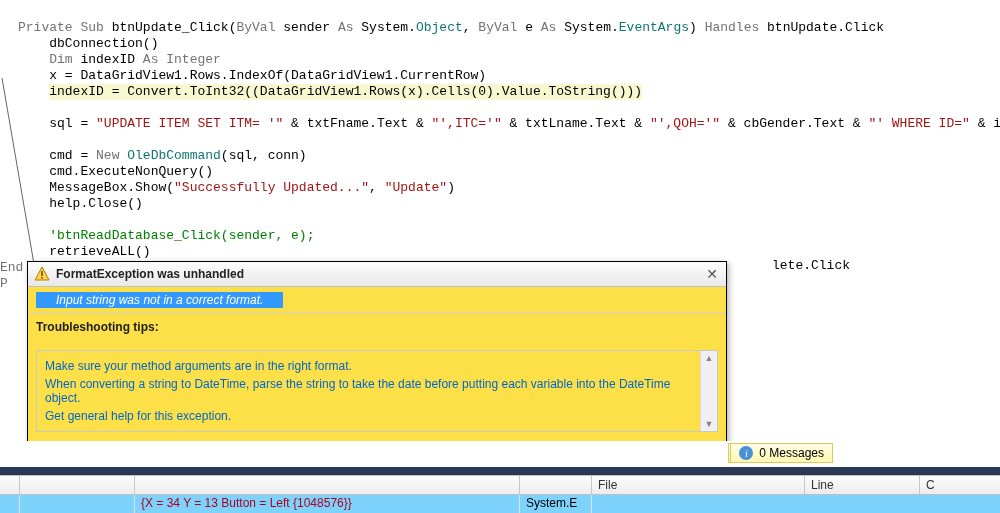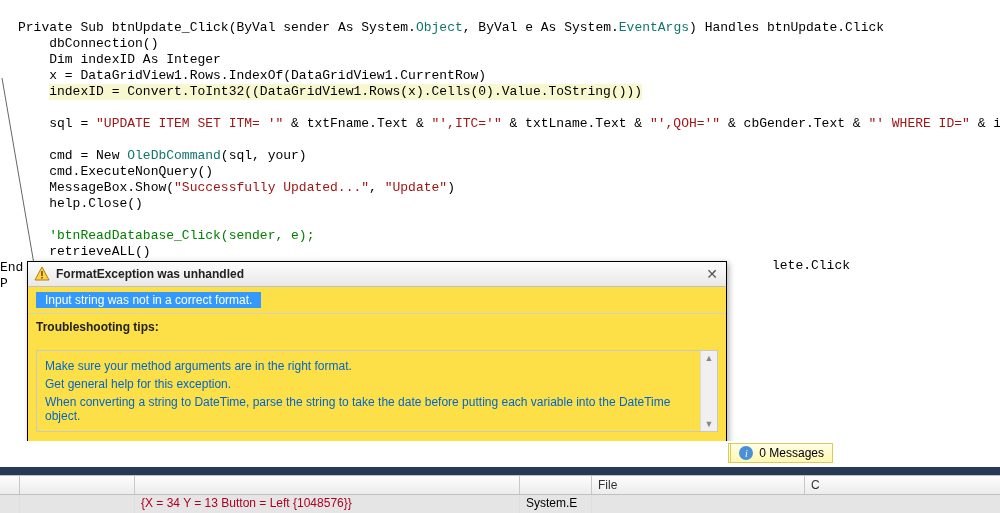--- a/index.html
+++ b/index.html
@@ -10,21 +10,21 @@
   width: 1000px;
   height: 513px;
   overflow: hidden;
   position: relative;
 }
 .code-area {
   padding: 4px 0 0 18px;
   line-height: 16px;
   white-space: pre;
 }
-.k-blue { color: #000000; margin-top: 12px; }
+.k-blue { color: #737373; margin-top: 12px; }
 .k-teal { color: #0f766e; }
 .k-str { color: #A31515; }
 .k-green { color: #008000; }
 .k-black { color: #000; }
 .hl-line { background: #F8F8D0; display: inline-block; }
 .end-sub { margin-left: -18px; }
 
 .exception-popup {
   position: absolute;
   left: 27px;
@@ -60,21 +60,22 @@
   font-family: Arial;
   font-size: 14px;
   color: #555;
 }
 .popup-msg {
   padding: 6px 8px;
 }
 .popup-msg span {
   background: #3399FF;
   color: #fff;
-  padding: 1px 9px;
+  padding: 1px 20px;
+  font-style: italic;
 }
 .popup-section {
   border-top: 1px solid #d0d0d0;
   padding: 6px 8px 4px 8px;
 }
 .section-title { font-weight: bold; color: #222; margin-bottom: 16px; }
 .tips-box {
   border: 1px solid #c8c8c8;
   padding: 6px 8px;
   position: relative;
@@ -163,21 +164,21 @@
   border-right: none;
 }
 .bottom-grid {
   position: absolute;
   top: 34px;
   left: 0;
   right: 0;
   height: 38px;
   font-family: 'Segoe UI', Tahoma, sans-serif;
   font-size: 12px;
-  background: #e5e5e5;
+  background: #7dd3fc;
 }
 .grid-header {
   display: flex;
   height: 20px;
   background: linear-gradient(#fdfdfd, #ececec);
   border-top: 1px solid #c0c0c0;
   border-bottom: 1px solid #c0c0c0;
 }
 .gh-cell {
   border-right: 1px solid #c8c8c8;
@@ -210,21 +211,21 @@
 
 <div class="code-area">
 <span class="k-blue">Private</span> <span class="k-blue">Sub</span> <span class="k-black">btnUpdate_Click(</span><span class="k-blue">ByVal</span><span class="k-black"> sender </span><span class="k-blue">As</span><span class="k-black"> System.</span><span class="k-teal">Object</span><span class="k-black">, </span><span class="k-blue">ByVal</span><span class="k-black"> e </span><span class="k-blue">As</span><span class="k-black"> System.</span><span class="k-teal">EventArgs</span><span class="k-black">) </span><span class="k-blue">Handles</span><span class="k-black"> btnUpdate.Click</span>
     <span class="k-black">dbConnection()</span>
     <span class="k-blue">Dim</span><span class="k-black"> indexID </span><span class="k-blue">As</span><span class="k-blue"> Integer</span>
     <span class="k-black">x = DataGridView1.Rows.IndexOf(DataGridView1.CurrentRow)</span>
     <span class="hl-line"><span class="k-black">indexID = Convert.ToInt32((DataGridView1.Rows(x).Cells(0).Value.ToString()))</span></span>
 
     <span class="k-black">sql = </span><span class="k-str">"UPDATE ITEM SET ITM= '"</span><span class="k-black"> &amp; txtFname.Text &amp; </span><span class="k-str">"',ITC='"</span><span class="k-black"> &amp; txtLname.Text &amp; </span><span class="k-str">"',QOH='"</span><span class="k-black"> &amp; cbGender.Text &amp; </span><span class="k-str">"' WHERE ID="</span><span class="k-black"> &amp; indexID &amp; </span>
 
-    <span class="k-black">cmd = </span><span class="k-blue">New</span><span class="k-teal"> OleDbCommand</span><span class="k-black">(sql, your)</span>
+    <span class="k-black">cmd = </span><span class="k-blue">New</span><span class="k-teal"> OleDbCommand</span><span class="k-black">(sql, conn)</span>
     <span class="k-black">cmd.ExecuteNonQuery()</span>
     <span class="k-black">MessageBox.Show(</span><span class="k-str">"Successfully Updated..."</span><span class="k-black">, </span><span class="k-str">"Update"</span><span class="k-black">)</span>
     <span class="k-black">help.Close()</span>
 
     <span class="k-green">'btnReadDatabase_Click(sender, e);</span>
     <span class="k-black">retrieveALL()</span>
 <span class="end-sub"><span class="k-blue">End</span> <span class="k-blue">Sub</span></span>
 <span class="end-sub k-blue">P</span>
 </div>
 
@@ -246,22 +247,22 @@
     <span class="popup-title">FormatException was unhandled</span>
     <span class="close-btn">✕</span>
   </div>
   <div class="popup-msg">
     <span>Input string was not in a correct format.</span>
   </div>
   <div class="popup-section">
     <div class="section-title">Troubleshooting tips:</div>
     <div class="tips-box">
       <span class="link">Make sure your method arguments are in the right format.</span>
+      <span class="link">When converting a string to DateTime, parse the string to take the date before putting each variable into the DateTime object.</span>
       <span class="link">Get general help for this exception.</span>
-      <span class="link">When converting a string to DateTime, parse the string to take the date before putting each variable into the DateTime object.</span>
       <div class="scroll">
           <span>▲</span>
           <span>▼</span>
         </div>
     </div>
     <span class="link">Search for more Help Online...</span>
   </div>
   <div class="popup-section">
     <div class="section-title">Actions:</div>
     <span class="link">View Detail...</span>
@@ -279,20 +280,21 @@
   </div>
   <div class="blue-bar"></div>
   <div class="me-label">Me</div>
   <div class="bottom-grid">
     <div class="grid-header">
       <div class="gh-cell" style="width:20px"></div>
       <div class="gh-cell" style="width:115px"></div>
       <div class="gh-cell" style="width:385px"></div>
       <div class="gh-cell" style="width:72px"></div>
       <div class="gh-cell" style="width:213px">File</div>
+      <div class="gh-cell" style="width:115px">Line</div>
       <div class="gh-cell" style="flex:1;border-right:none">C</div>
     </div>
     <div class="grid-row">
       <div class="gr-cell" style="width:20px"></div>
       <div class="gr-cell" style="width:115px"></div>
       <div class="gr-cell red-txt" style="width:385px">{X = 34 Y = 13 Button = Left {1048576}}</div>
       <div class="gr-cell" style="width:72px">System.E</div>
       <div class="gr-cell" style="flex:1;border-right:none"></div>
     </div>
   </div>

